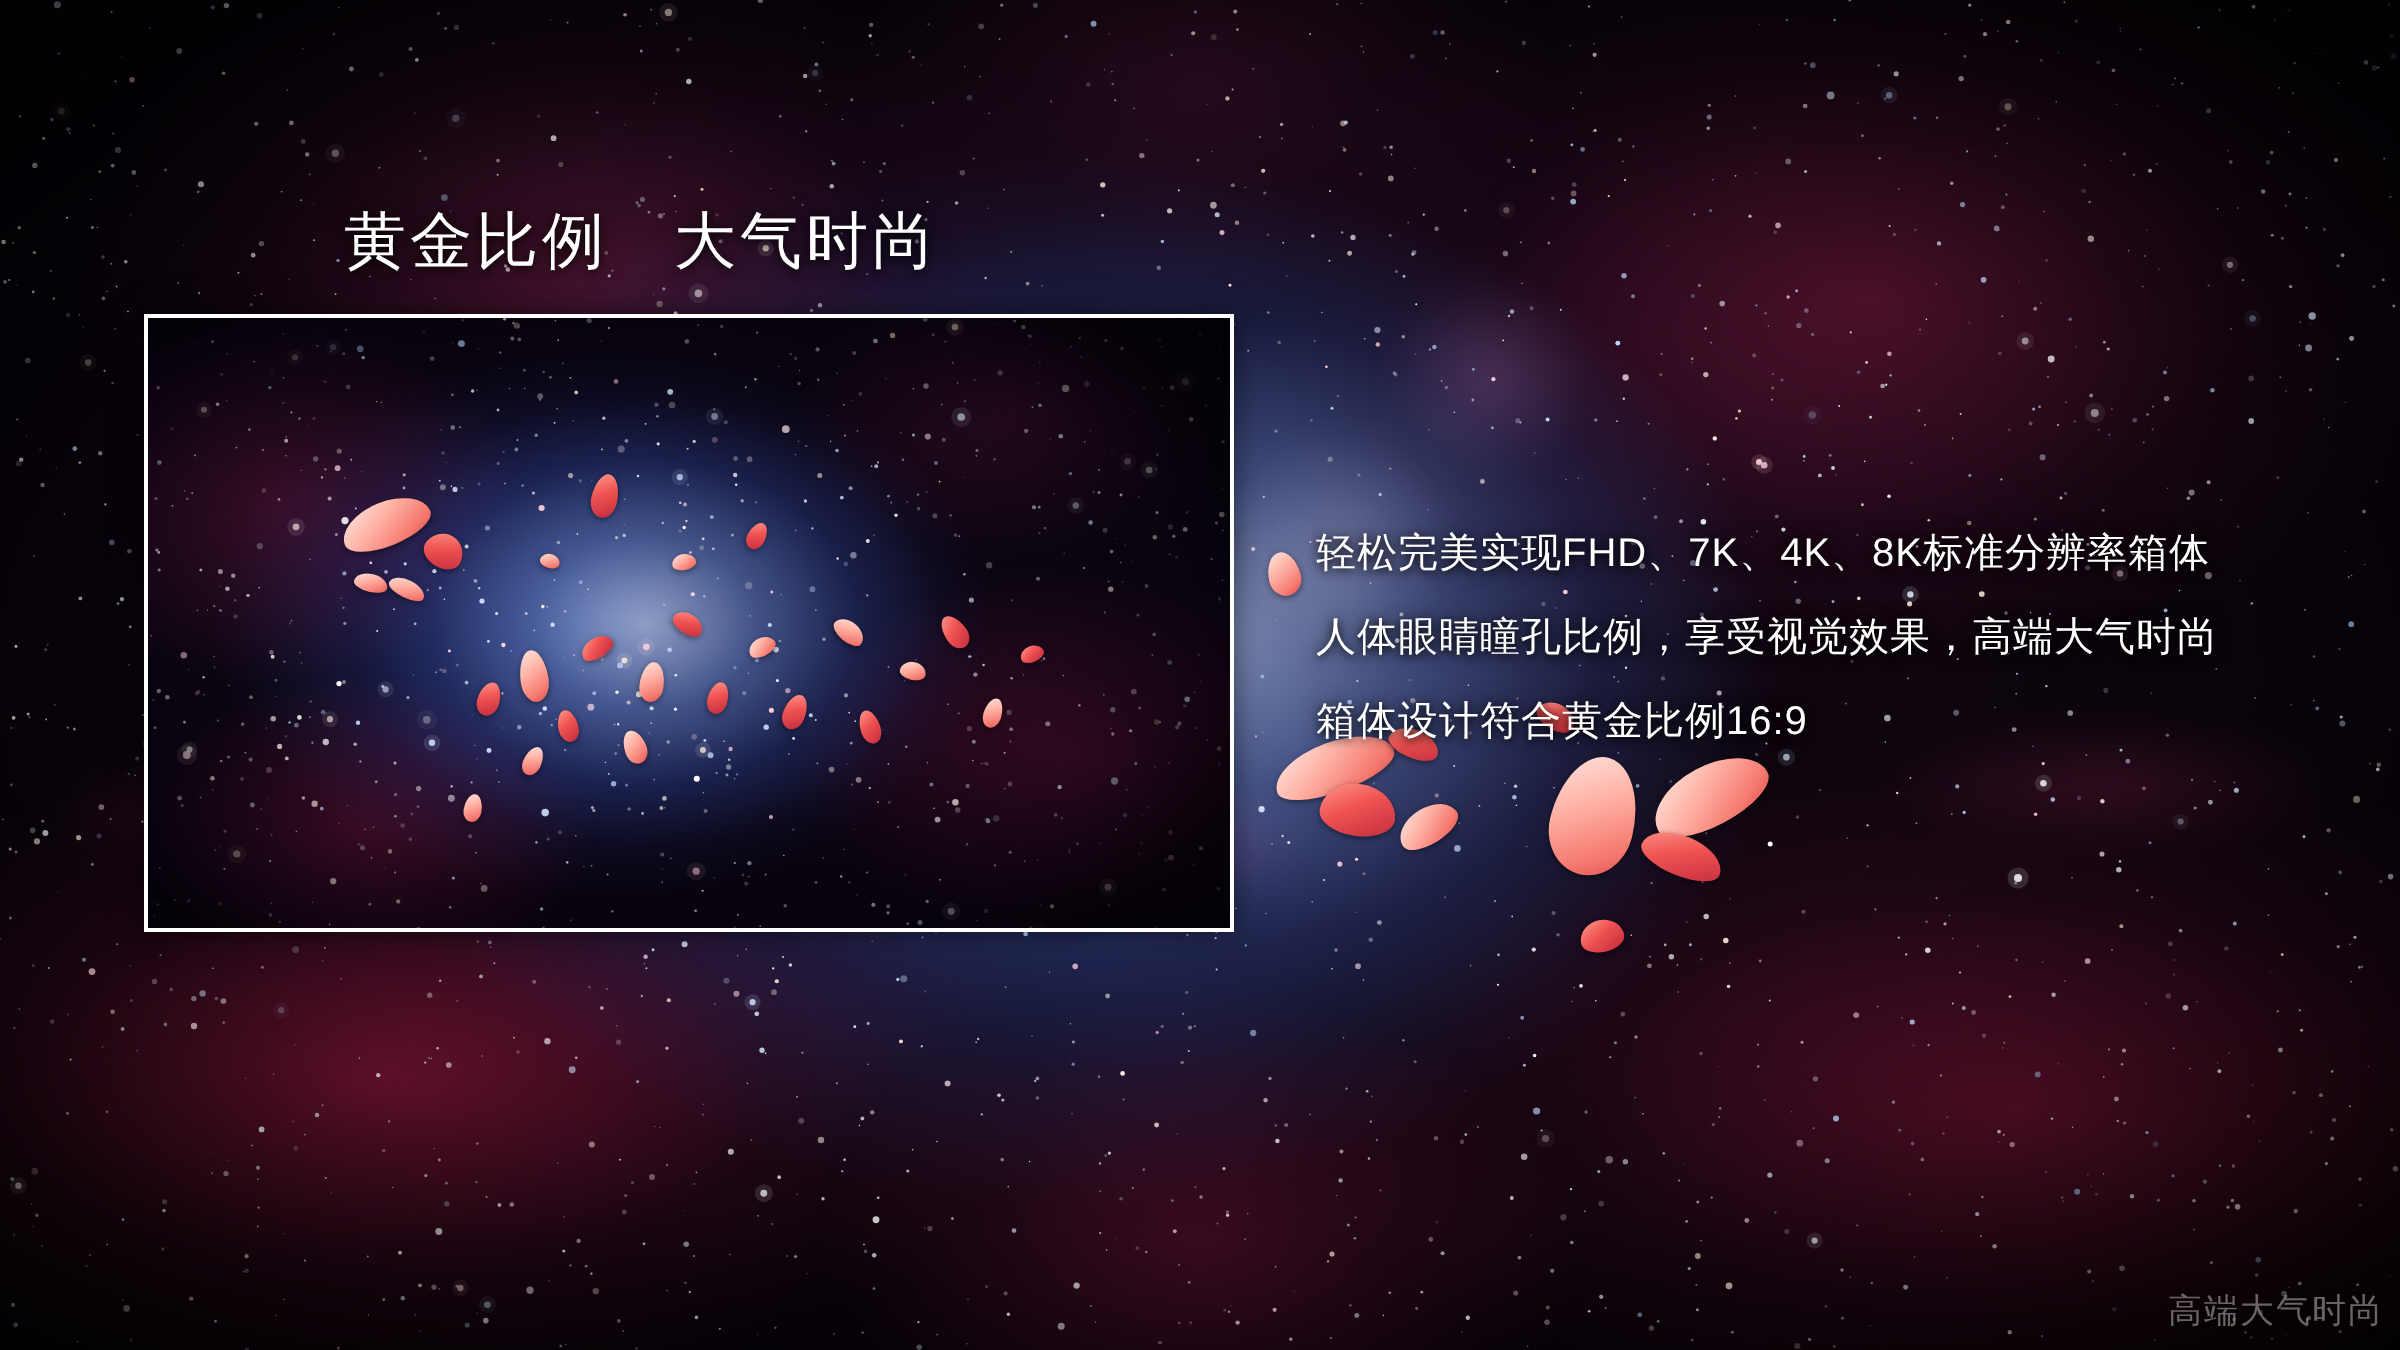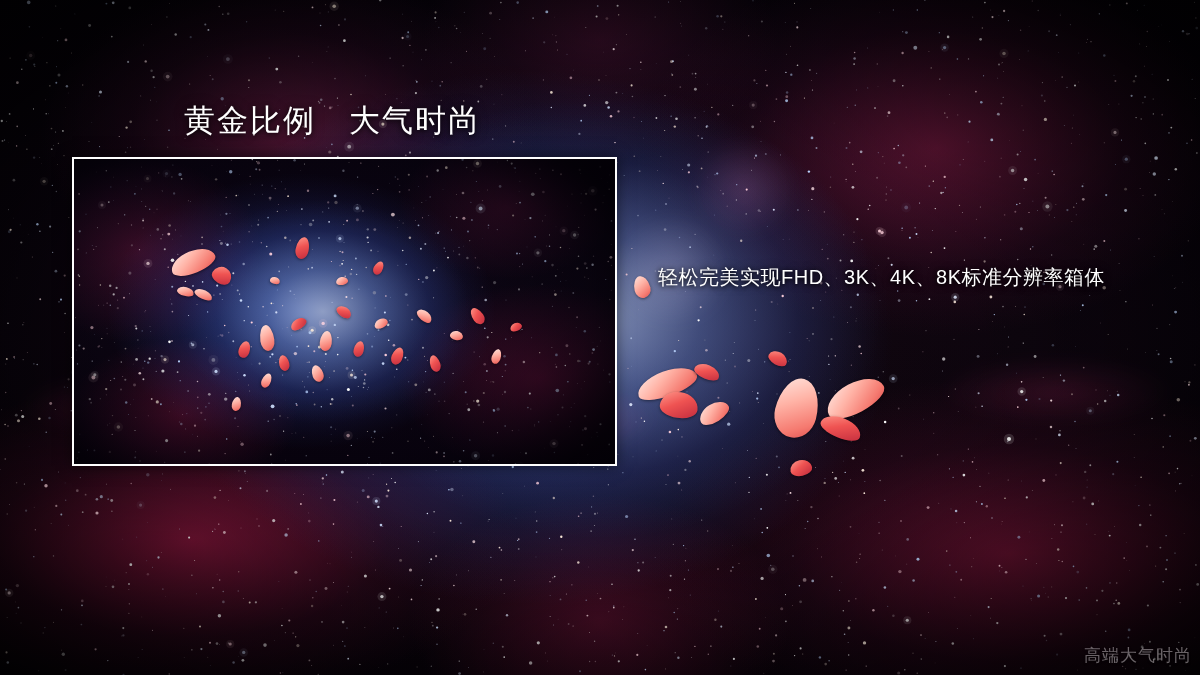--- a/index.html
+++ b/index.html
@@ -55,21 +55,21 @@
   }
   .stars {
     position: absolute;
     inset: 0;
     pointer-events: none;
   }
 
   
   .title {
     position: absolute;
-    left: 184px;
+    left: 172px;
     top: 100px;
     font-size: 31px;
     letter-spacing: 2px;
     color: #ffffff;
     text-shadow: 0 1px 5px rgba(0,0,0,0.85), 0 0 12px rgba(0,0,0,0.55);
     white-space: pre;
   }
 
   
   .panel {
@@ -3069,18 +3069,20 @@
       <div class="petal soft" style="left:698px;top:404px;width:32px;height:18px;transform:rotate(-32deg);"></div>
       <div class="petal soft" style="left:776px;top:378px;width:42px;height:60px;transform:rotate(14deg);"></div>
       <div class="petal soft" style="left:824px;top:383px;width:62px;height:30px;transform:rotate(-28deg);"></div>
       <div class="petal deep" style="left:820px;top:418px;width:42px;height:20px;transform:rotate(22deg);"></div>
       <div class="petal deep" style="left:790px;top:460px;width:22px;height:16px;transform:rotate(-12deg);"></div>
       <div class="petal deep" style="left:768px;top:352px;width:20px;height:13px;transform:rotate(30deg);"></div>
       <div class="petal soft" style="left:634px;top:276px;width:16px;height:22px;transform:rotate(-14deg);"></div>
     </div>
 
   <div class="body-text">
-    <div class="body-line">轻松完美实现FHD、3K、4K、8K标准分辨率箱体</div>
+    <div class="body-line">轻松完美实现FHD、7K、4K、8K标准分辨率箱体</div>
+    <div class="body-line">人体眼睛瞳孔比例，享受视觉效果，高端大气时尚</div>
+    <div class="body-line">箱体设计符合黄金比例16:9</div>
   </div>
 
   <div class="watermark">高端大气时尚</div>
 
 </div>
 
 </body></html>

